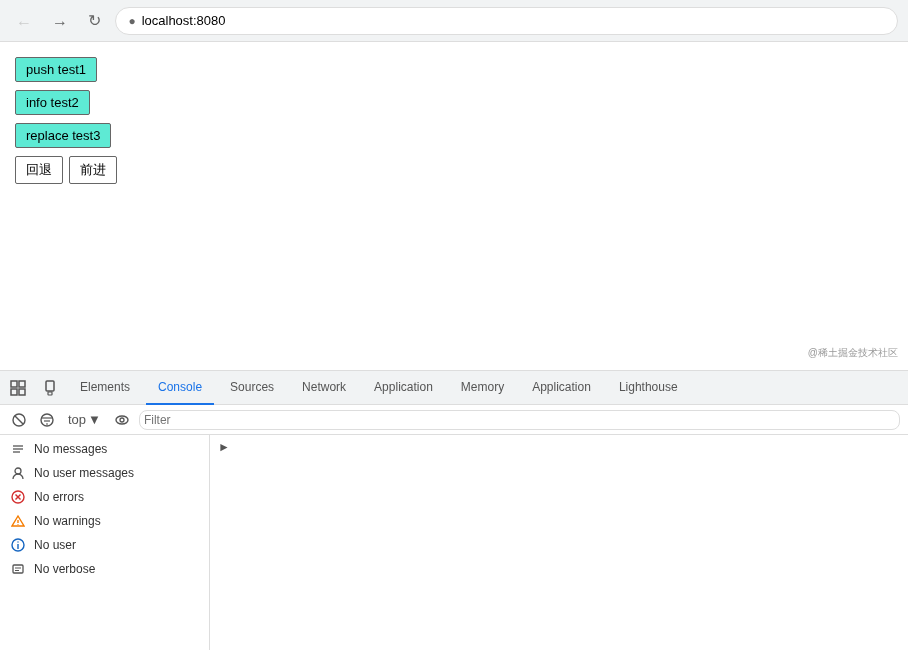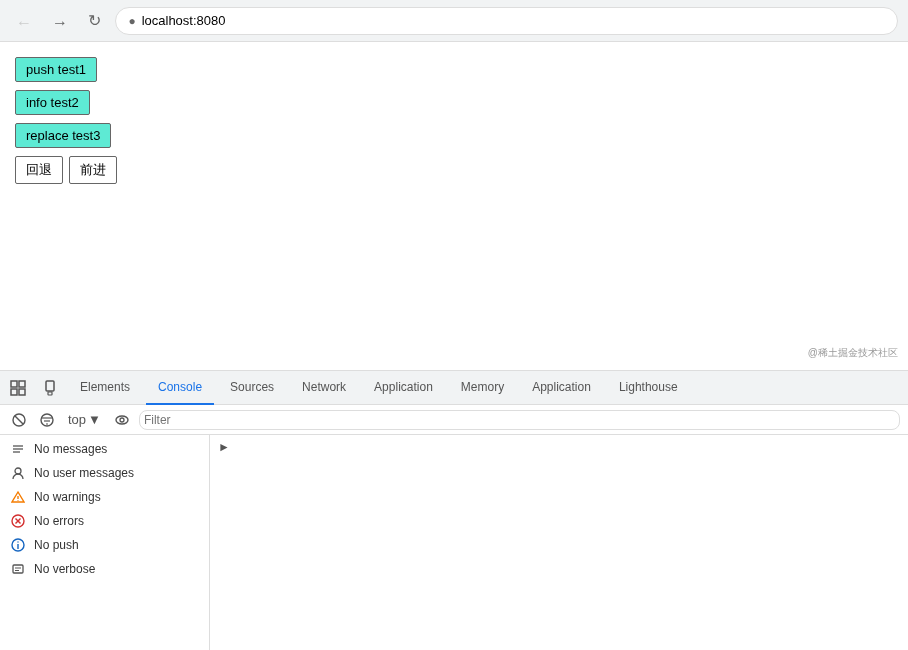--- a/index.html
+++ b/index.html
@@ -141,48 +141,48 @@
       <div class="sidebar-item">
         <span class="s-icon">
           <svg width="14" height="14" viewBox="0 0 14 14" fill="none">
               <circle cx="7" cy="5" r="3" stroke="#555" stroke-width="1.3"></circle>
               <path d="M2 13c0-2.761 2.239-5 5-5s5 2.239 5 5" stroke="#555" stroke-width="1.3" fill="none"></path>
             </svg>
         </span>
         <span>No user messages</span>
       </div>
       <div class="sidebar-item">
+        <span class="s-icon icon-error">
+          <svg width="14" height="14" viewBox="0 0 14 14" fill="none">
+              <circle cx="7" cy="7" r="6" stroke="#d32f2f" stroke-width="1.4"></circle>
+              <line x1="4.5" y1="4.5" x2="9.5" y2="9.5" stroke="#d32f2f" stroke-width="1.4"></line>
+              <line x1="9.5" y1="4.5" x2="4.5" y2="9.5" stroke="#d32f2f" stroke-width="1.4"></line>
+            </svg>
+        </span>
+        <span>No errors</span>
+      </div>
+      <div class="sidebar-item">
         <span class="s-icon icon-warning">
           <svg width="14" height="14" viewBox="0 0 14 14" fill="none">
               <polygon points="7,2 13,12 1,12" stroke="#f57c00" stroke-width="1.4" fill="none"></polygon>
               <line x1="7" y1="6" x2="7" y2="9" stroke="#f57c00" stroke-width="1.4"></line>
               <circle cx="7" cy="10.5" r="0.6" fill="#f57c00"></circle>
             </svg>
         </span>
         <span>No warnings</span>
       </div>
       <div class="sidebar-item">
-        <span class="s-icon icon-error">
-          <svg width="14" height="14" viewBox="0 0 14 14" fill="none">
-              <circle cx="7" cy="7" r="6" stroke="#d32f2f" stroke-width="1.4"></circle>
-              <line x1="4.5" y1="4.5" x2="9.5" y2="9.5" stroke="#d32f2f" stroke-width="1.4"></line>
-              <line x1="9.5" y1="4.5" x2="4.5" y2="9.5" stroke="#d32f2f" stroke-width="1.4"></line>
-            </svg>
-        </span>
-        <span>No errors</span>
-      </div>
-      <div class="sidebar-item">
         <span class="s-icon icon-info">
           <svg width="14" height="14" viewBox="0 0 14 14" fill="none">
               <circle cx="7" cy="7" r="6" stroke="#1565c0" stroke-width="1.4"></circle>
               <line x1="7" y1="6" x2="7" y2="11" stroke="#1565c0" stroke-width="1.4"></line>
               <circle cx="7" cy="4" r="0.7" fill="#1565c0"></circle>
             </svg>
         </span>
-        <span>No push</span>
+        <span>No user</span>
       </div>
       <div class="sidebar-item">
         <span class="s-icon">
           <svg width="14" height="14" viewBox="0 0 14 14" fill="none">
               <rect x="2" y="3" width="10" height="8" rx="1" stroke="#555" stroke-width="1.3" fill="none"></rect>
               <line x1="4" y1="6" x2="10" y2="6" stroke="#555" stroke-width="1"></line>
               <line x1="4" y1="8.5" x2="8" y2="8.5" stroke="#555" stroke-width="1"></line>
             </svg>
         </span>
         <span>No verbose</span>

